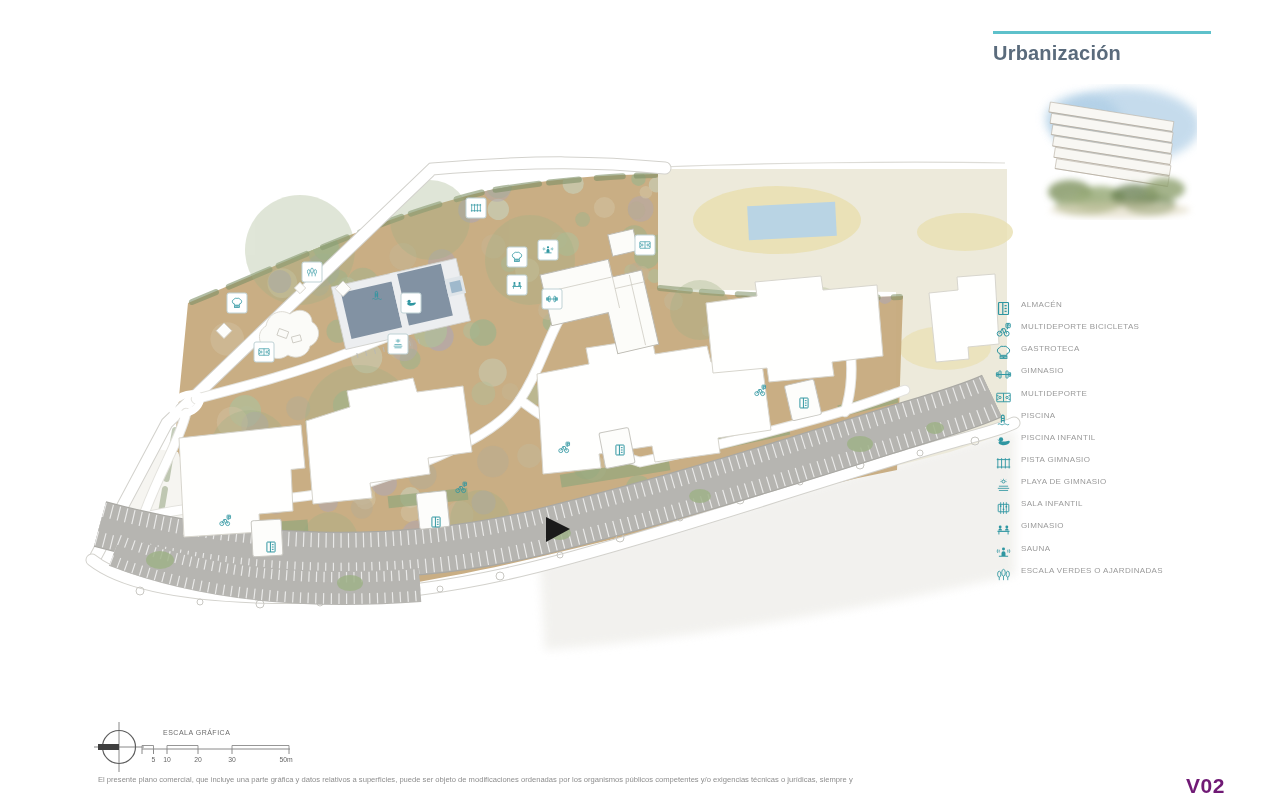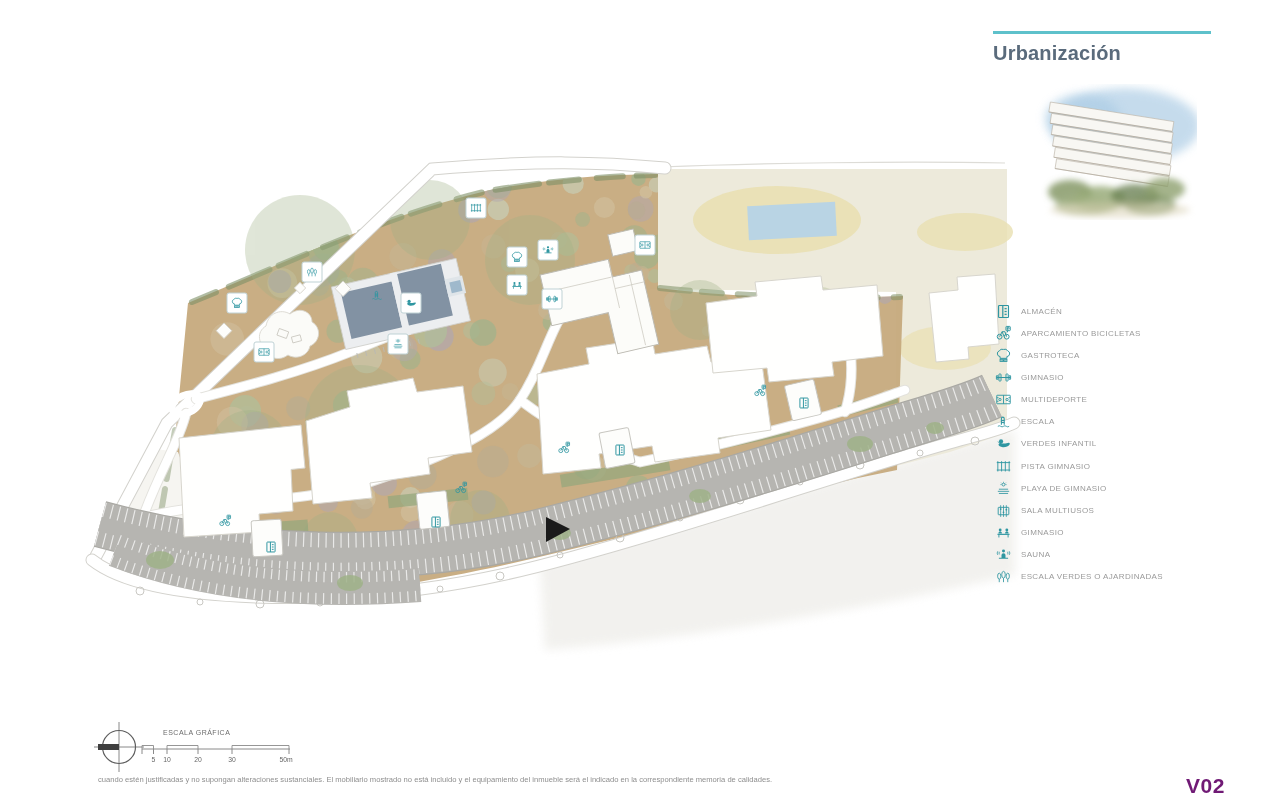--- a/index.html
+++ b/index.html
@@ -8,21 +8,21 @@
   #plan-svg{position:absolute;left:0;top:0;width:1280px;height:800px;}
   #markers{position:absolute;left:0;top:0;width:1280px;height:800px;pointer-events:none;}
   .marker{position:absolute;transform:translate(-50%,-50%);display:flex;align-items:center;justify-content:center;color:#2f96a1;}
   .marker.boxed{width:19px;height:19px;background:#ffffff;border:1px solid #bfd2d5;border-radius:2.5px;}
   .marker svg{width:14px;height:14px;display:block;}
   .marker.boxed svg{width:13px;height:13px;}
   .hero-rule{position:absolute;left:993px;top:31px;width:218px;height:2.5px;background:#5ec1cb;}
   .page-title{position:absolute;left:993px;top:42px;margin:0;font-size:20px;font-weight:bold;color:#5a6b7c;letter-spacing:.2px;}
   #hero-art{position:absolute;left:1025px;top:84px;width:172px;height:136px;}
   .legend{position:absolute;left:993px;top:300px;}
-  .lg-row{display:flex;align-items:center;height:22.15px;gap:8px;}
+  .lg-row{display:flex;align-items:flex-start;height:22.15px;gap:8px;}
   .lg-ic{width:20px;display:flex;align-items:center;justify-content:center;color:#2f96a1;flex:0 0 20px;}
   .lg-ic svg{width:17px;height:17px;display:block;}
   .lg-lb{font-size:8px;color:#9a9a9a;letter-spacing:.35px;white-space:nowrap;}
   #compass{position:absolute;left:93px;top:721px;width:52px;height:52px;}
   .scale-title{position:absolute;left:163px;top:729px;font-size:7px;color:#6b6b6b;letter-spacing:.5px;}
   #ruler{position:absolute;left:140px;top:743px;width:160px;height:24px;}
   .disclaimer{position:absolute;left:98px;top:775px;width:848px;font-size:7.6px;line-height:9.2px;color:#8e8e8e;}
   .version{position:absolute;left:1186px;top:774px;font-size:21px;font-weight:bold;color:#701a75;letter-spacing:.5px;}
 </style>
 </head>
@@ -641,21 +641,21 @@
           </svg>
         </span>
         <span class="lg-lb">ALMACÉN</span>
       </div>
       <div class="lg-row">
         <span class="lg-ic">
           <svg viewBox="0 0 24 24">
             <use href="#i-aparcamiento-bicicletas"></use>
           </svg>
         </span>
-        <span class="lg-lb">APARCAMIENTO BICICLETAS</span>
+        <span class="lg-lb">MULTIDEPORTE BICICLETAS</span>
       </div>
       <div class="lg-row">
         <span class="lg-ic">
           <svg viewBox="0 0 24 24">
             <use href="#i-gastroteca"></use>
           </svg>
         </span>
         <span class="lg-lb">GASTROTECA</span>
       </div>
       <div class="lg-row">
@@ -673,29 +673,29 @@
           </svg>
         </span>
         <span class="lg-lb">MULTIDEPORTE</span>
       </div>
       <div class="lg-row">
         <span class="lg-ic">
           <svg viewBox="0 0 24 24">
             <use href="#i-piscina"></use>
           </svg>
         </span>
-        <span class="lg-lb">ESCALA</span>
+        <span class="lg-lb">PISCINA</span>
       </div>
       <div class="lg-row">
         <span class="lg-ic">
           <svg viewBox="0 0 24 24">
             <use href="#i-piscina-infantil"></use>
           </svg>
         </span>
-        <span class="lg-lb">VERDES INFANTIL</span>
+        <span class="lg-lb">PISCINA INFANTIL</span>
       </div>
       <div class="lg-row">
         <span class="lg-ic">
           <svg viewBox="0 0 24 24">
             <use href="#i-pista-running"></use>
           </svg>
         </span>
         <span class="lg-lb">PISTA GIMNASIO</span>
       </div>
       <div class="lg-row">
@@ -705,21 +705,21 @@
           </svg>
         </span>
         <span class="lg-lb">PLAYA DE GIMNASIO</span>
       </div>
       <div class="lg-row">
         <span class="lg-ic">
           <svg viewBox="0 0 24 24">
             <use href="#i-sala-multiusos"></use>
           </svg>
         </span>
-        <span class="lg-lb">SALA MULTIUSOS</span>
+        <span class="lg-lb">SALA INFANTIL</span>
       </div>
       <div class="lg-row">
         <span class="lg-ic">
           <svg viewBox="0 0 24 24">
             <use href="#i-coworking"></use>
           </svg>
         </span>
         <span class="lg-lb">GIMNASIO</span>
       </div>
       <div class="lg-row">
@@ -763,17 +763,17 @@
     <g font-size="6.8" fill="#666666" text-anchor="middle" font-family="Liberation Sans, sans-serif">
       <text x="13.5" y="19">5</text>
       <text x="27" y="19">10</text>
       <text x="58" y="19">20</text>
       <text x="92" y="19">30</text>
       <text x="146" y="19">50m</text>
     </g>
   </svg>
 
   <div class="disclaimer">
-    <span style="display:block">cuando estén justificadas y no supongan alteraciones sustanciales. El mobiliario mostrado no está incluido y el equipamiento del inmueble será el indicado en la correspondiente memoria de calidades.</span>
+    <span style="display:block">El presente plano comercial, que incluye una parte gráfica y datos relativos a superficies, puede ser objeto de modificaciones ordenadas por los organismos públicos competentes y/o exigencias técnicas o jurídicas, siempre y</span>
   </div>
   <div class="version">V02</div>
 
 </div>
 
 </body></html>

